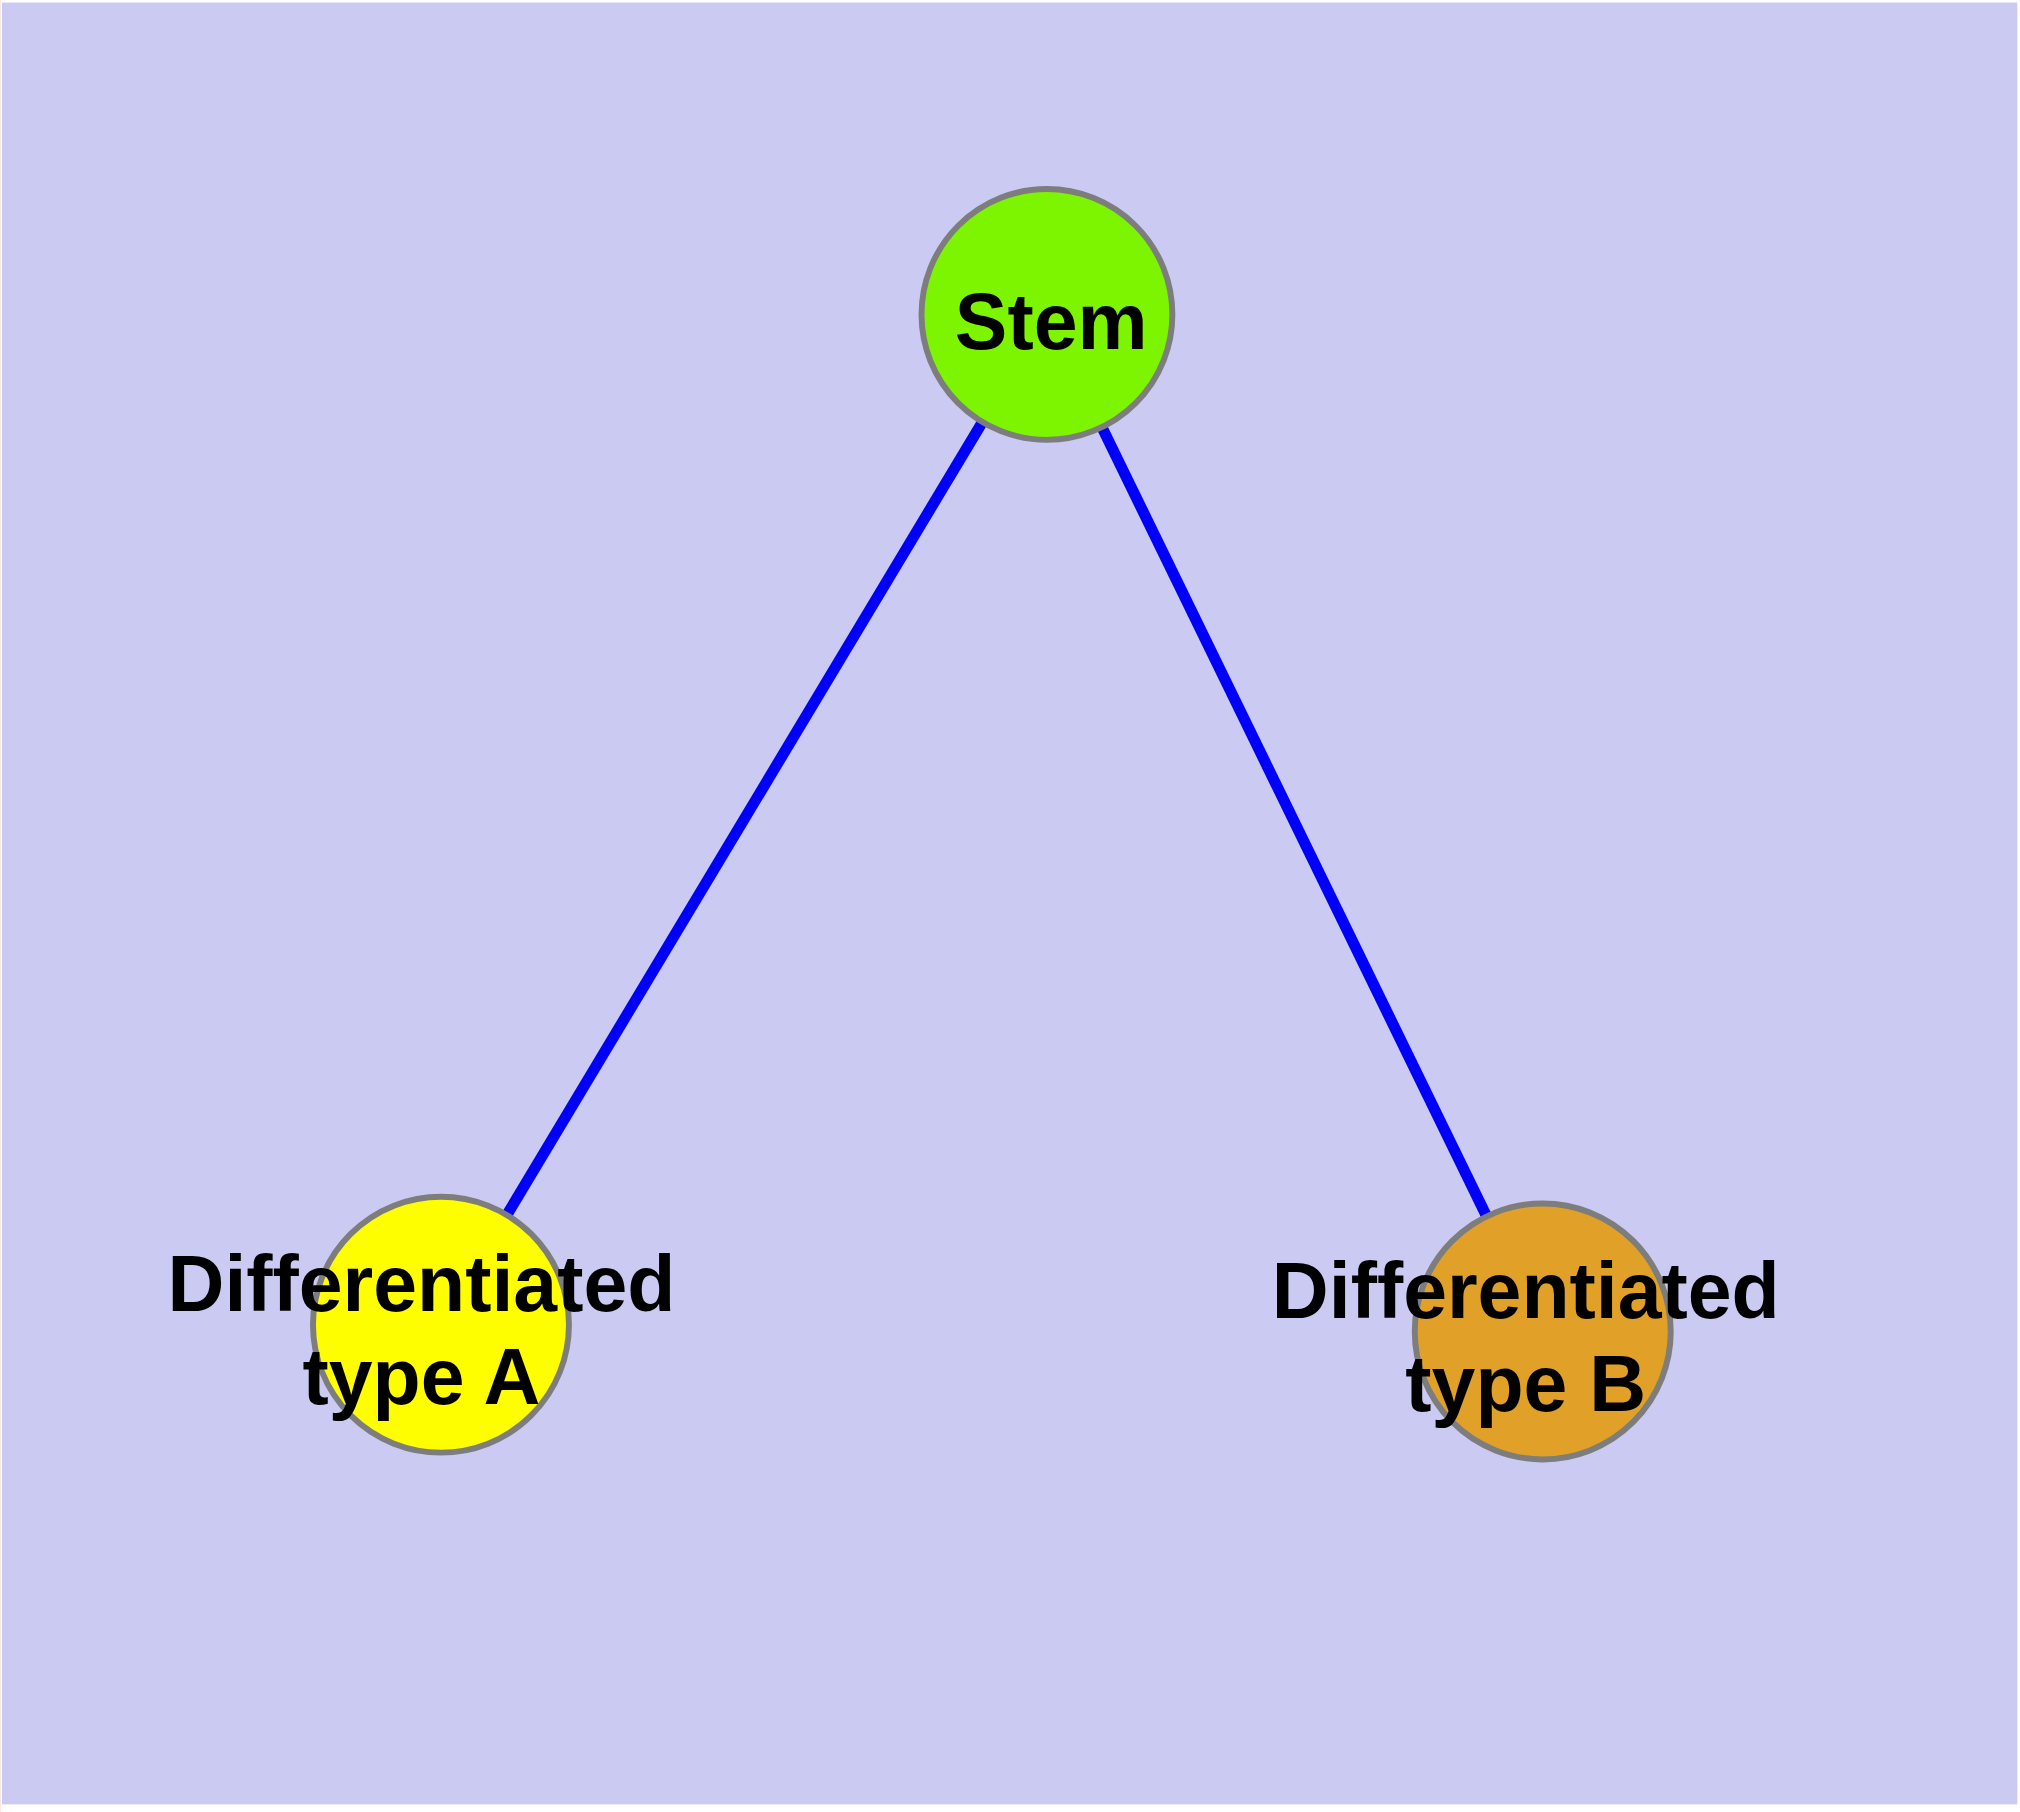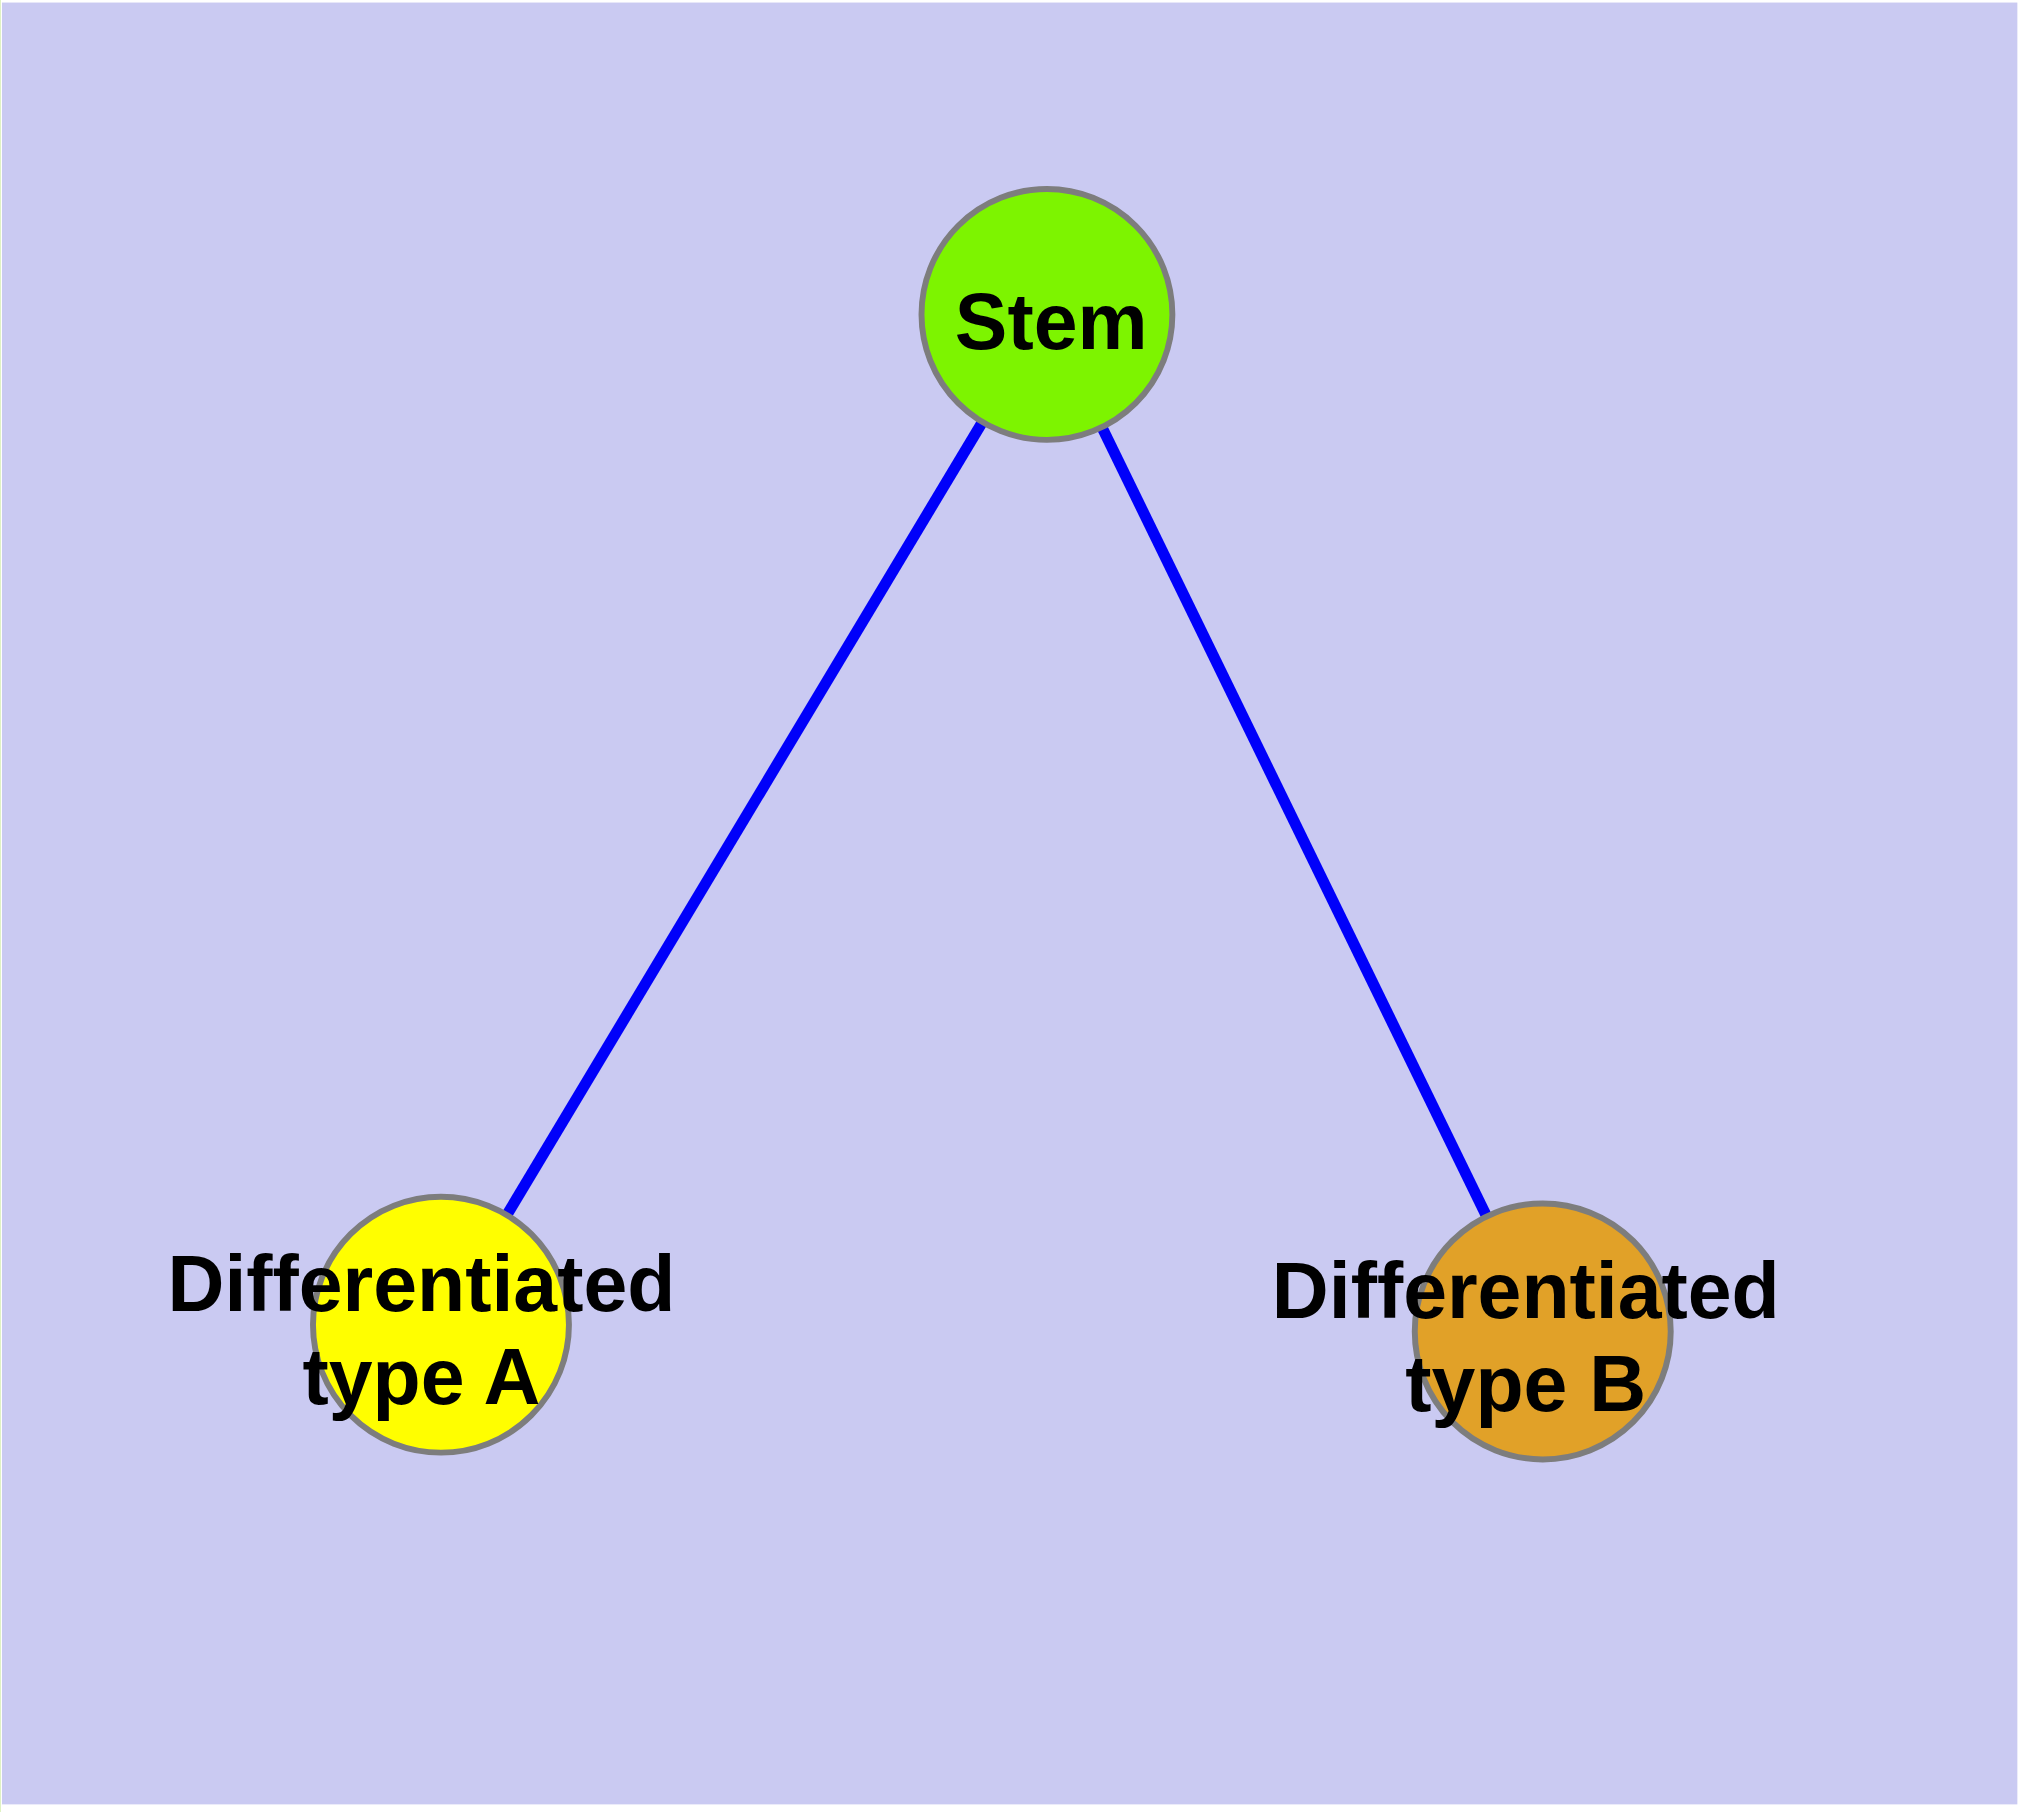--- a/index.html
+++ b/index.html
@@ -6,21 +6,21 @@
     margin: 0;
     padding: 0;
     background: #ffffff;
     font-family: "Liberation Sans", sans-serif;
   }
   .figure-root {
     position: relative;
     width: 2021px;
     height: 1812px;
     overflow: hidden;
-    background: #84cc16;
+    background: #fca5a5;
   }
   svg { display: block; }
   text { user-select: none; }
 </style>
 </head>
 <body>
 
 <div class="figure-root">
   <svg id="graph" xmlns="http://www.w3.org/2000/svg" viewBox="0 0 2384 2138" width="2021" height="1812">
       <rect x="0" y="0" width="2384" height="2138" fill="#ffffff"></rect>

